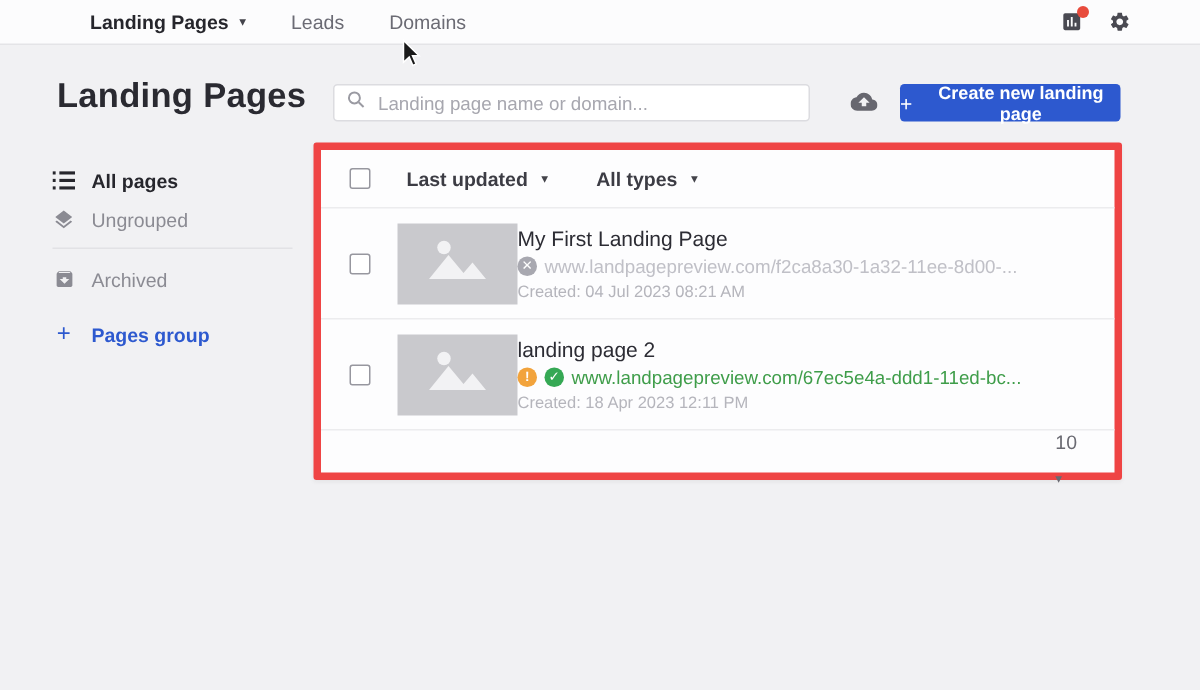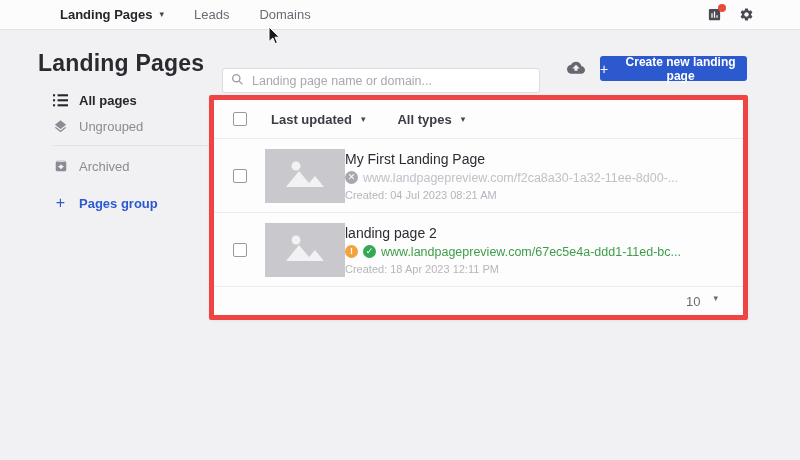--- a/index.html
+++ b/index.html
@@ -26,40 +26,40 @@
   .icon-btn { position:relative; width:16px; height:16px; display:flex; align-items:center; justify-content:center; cursor:pointer; }
   .icon-btn svg { display:block; }
   .notif-dot { position:absolute; top:-3px; right:-4px; width:8px; height:8px; border-radius:50%; background:#e84b3c; }
 
   
   .page-title {
     position:absolute; left:38px; top:50px;
     font-size:23px; font-weight:600; color:#2a2a31; letter-spacing:.2px;
   }
   .search-box {
-    position:absolute; left:222px; top:68px; width:318px; height:25px;
+    position:absolute; left:222px; top:56px; width:318px; height:25px;
     background:#fff; border:1px solid #dcdce0; border-radius:3px;
     display:flex; align-items:center; padding:0 8px; gap:8px;
   }
   .search-box input {
     border:none; outline:none; flex:1; font-size:12.5px;
     font-family:"Liberation Sans", sans-serif; color:#44444b; background:transparent;
   }
   .search-box input::placeholder { color:#a7a7af; }
   .cloud-btn { position:absolute; left:567px; top:60px; width:18px; height:16px; cursor:pointer; }
   .create-btn {
     position:absolute; left:600px; top:56px; width:147px; height:25px;
     background:#2d59cf; border:none; border-radius:3px; color:#fff;
     font-family:"Liberation Sans", sans-serif; font-size:12px; font-weight:bold;
     display:flex; align-items:center; justify-content:center; gap:6px; cursor:pointer;
   }
   .create-btn .plus { font-size:14px; font-weight:normal; line-height:1; }
 
   
-  .sidebar { position:absolute; left:35px; top:87px; width:160px;margin-left:18px; }
+  .sidebar { position:absolute; left:35px; top:107px; width:160px; }
   .side-item { height:26px; display:flex; align-items:center; gap:11px; font-size:13px; color:#8b8b93; cursor:pointer; }
   .side-item.active { color:#26262c; font-weight:bold; }
   .side-item .sicon { width:15px; height:15px; display:flex; align-items:center; justify-content:center; }
   .side-divider { height:1px; background:#e2e2e5; margin:6px 0 6px 0; }
   .side-item.archived { margin-top:7px; }
   .create-group { margin-top:11px; height:26px; display:flex; align-items:center; gap:11px; font-size:13px; font-weight:bold; color:#2d59cf; cursor:pointer; }
   .create-group .plus { font-size:16px; font-weight:normal; width:15px; text-align:center; }
 
   
   .card {
@@ -94,21 +94,21 @@
   }
   .badge.gray { background:#a8a8b0; }
   .badge.orange { background:#f2a33c; font-weight:bold; }
   .badge.green { background:#35a854; }
   .url { font-size:12.5px; white-space:nowrap; }
   .url.muted { color:#c0c0c7; }
   .url.live { color:#3f9d4a; cursor:pointer; }
   .created { font-size:11px; color:#b5b5bc; white-space:nowrap; }
 
   .list-footer { border-top:1px solid #ececee; flex:1; display:flex; align-items:center; justify-content:flex-end; padding-right:25px; }
-  .page-size { display:flex; align-items:flex-start; gap:13px; cursor:pointer; }
+  .page-size { display:flex; align-items:flex-start; gap:13px; cursor:pointer;flex-direction:column; }
   .page-size .num { font-size:13px; color:#6a6a72; }
   .page-size .caret { color:#6a6a72; }
 
   
   .cursor { position:absolute; left:268px; top:26px; pointer-events:none; z-index:50; }
 </style>
 </head>
 <body>
 
 <header class="topnav">

